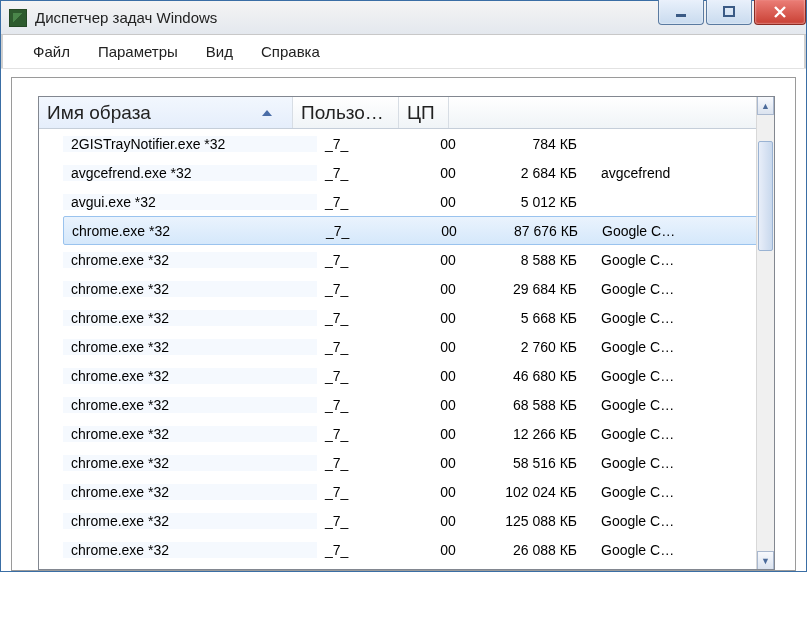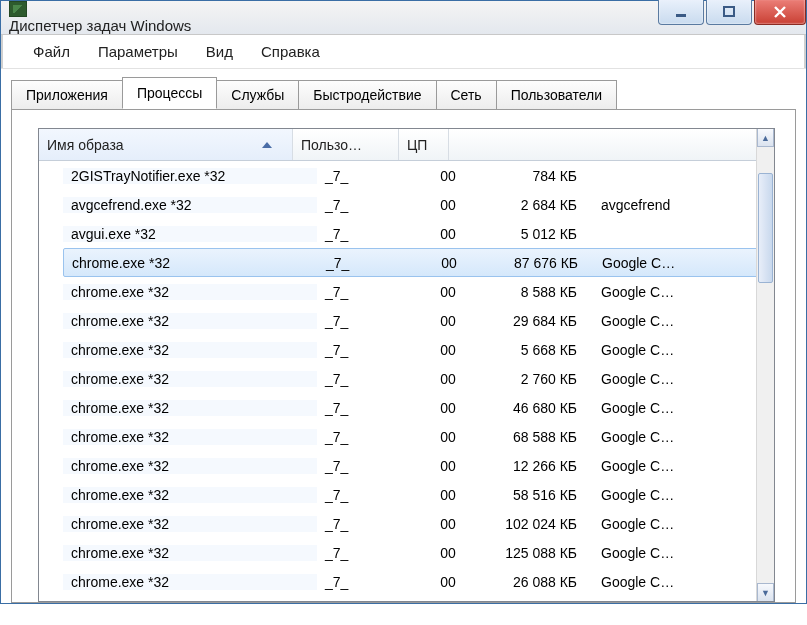--- a/index.html
+++ b/index.html
@@ -15,24 +15,24 @@
   .window {
     width: 807px;
     border: 1px solid #3a6ea5;
     background: #fff;
     box-shadow: 0 0 0 2px #d0d0d0 inset;
   }
   .titlebar {
     height: 34px;
     background: linear-gradient(to bottom, #f4f4f4, #e4e8ee);
     display: flex;
+    align-items: center;
     padding: 0 0 0 8px;
     border-bottom: 1px solid #c8c8c8;
     position: relative;
-    flex-direction: column;
   }
   .titlebar .app-icon {
     width: 18px; height: 18px;
     background: #2e5b2e;
     border: 1px solid #244824;
     margin-right: 8px;
     display: inline-block;
     position: relative;
   }
   .titlebar .app-icon::after {
@@ -127,21 +127,21 @@
     display: flex;
     background: linear-gradient(to bottom, #fff, #f0f4f7);
     border-bottom: 1px solid #c5ced9;
     height: 32px;
   }
   .lv-col {
     border-right: 1px solid #d7dde4;
     display: flex;
     align-items: center;
     padding: 0 8px;
-    font-size: 14px;
+    font-size: 19px;
     color: #222;
     overflow: hidden;
     white-space: nowrap;
   }
   .lv-col.sorted {
     background: linear-gradient(to bottom, #f2f7fe, #e5eefb);
   }
   .sort-arrow {
     margin-left: auto;
     margin-right: 12px;
@@ -239,28 +239,20 @@
 
   <div class="menubar">
     <div class="menu-item">Файл</div>
     <div class="menu-item">Параметры</div>
     <div class="menu-item">Вид</div>
     <div class="menu-item">Справка</div>
   </div>
 
   <div class="client">
 
-    <div class="tabs">
-      <div class="tab">Приложения</div>
-      <div class="tab active">Процессы</div>
-      <div class="tab">Службы</div>
-      <div class="tab">Быстродействие</div>
-      <div class="tab">Сеть</div>
-      <div class="tab">Пользователи</div>
-    </div>
 
     <div class="tabpage">
 
       <div class="listview">
 
         <div class="lv-header">
           <div class="lv-col col-name sorted">
             <span>Имя образа</span>
             <span class="sort-arrow"></span>
           </div>

